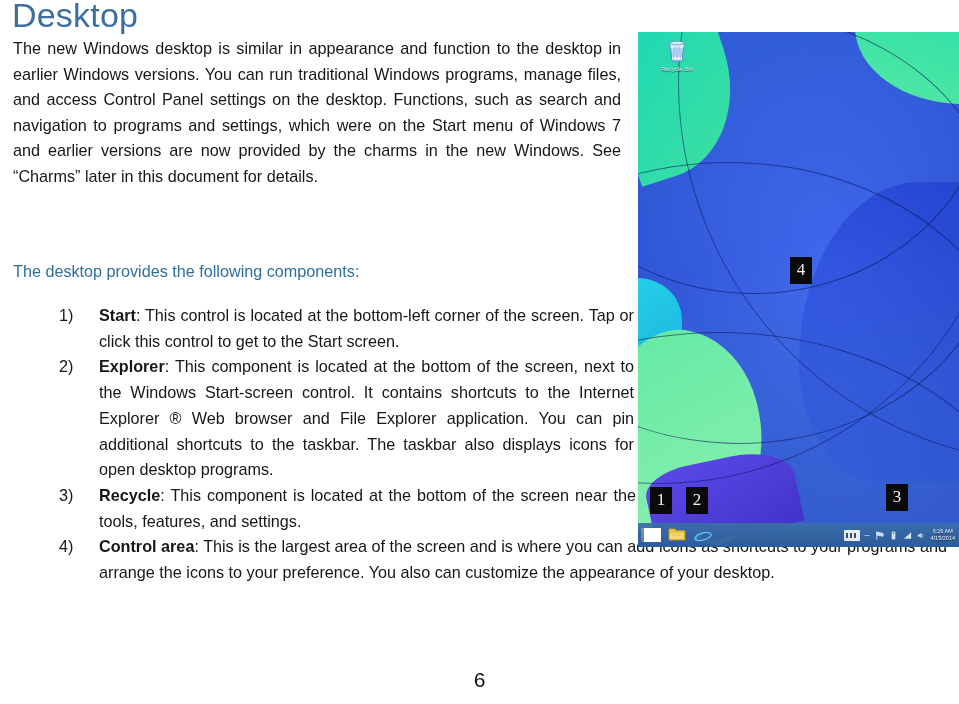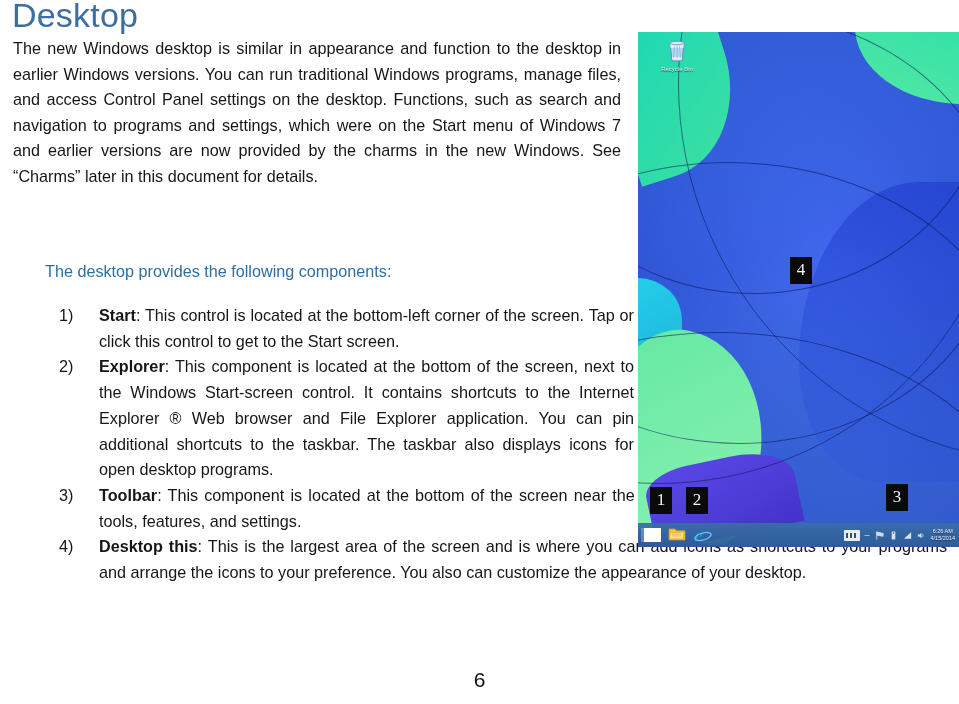--- a/index.html
+++ b/index.html
@@ -40,21 +40,20 @@
   }
   #para-intro {
     top: 36px;
     width: 608px;
   }
   #para-components {
     top: 259px;
     width: 608px;
     color: #2e6f9e;
     text-align: left;
-    margin-left: 32px;
   }
 
   
   #numbered-list {
     position: absolute;
     left: 13px;
     top: 303px;
     width: 934px;
     font-size: 16.2px;
     line-height: 25.7px;
@@ -279,26 +278,26 @@
     <span class="li-body li-narrow"><span class="li-term">Start</span><span>: This control is located at the bottom-left corner of the screen. Tap or click this control to get to the Start screen.</span></span>
   </div>
 
   <div class="li-row">
     <span class="li-marker">2)</span>
     <span class="li-body li-narrow"><span class="li-term">Explorer</span><span>: This component is located at the bottom of the screen, next to the Windows Start-screen control. It contains shortcuts to the Internet Explorer ® Web browser and File Explorer application. You can pin additional shortcuts to the taskbar. The taskbar also displays icons for open desktop programs.</span></span>
   </div>
 
   <div class="li-row">
     <span class="li-marker">3)</span>
-    <span class="li-body li-wide"><span class="li-term">Toolbar</span><span>: This component is located at the bottom of the screen near the right edge. It contains shortcuts to certain tools, features, and settings.</span></span>
+    <span class="li-body li-wide"><span class="li-term">Recycle</span><span>: This component is located at the bottom of the screen near the right edge. It contains shortcuts to certain tools, features, and settings.</span></span>
   </div>
 
   <div class="li-row">
     <span class="li-marker">4)</span>
-    <span class="li-body li-wide"><span class="li-term">Desktop this</span><span>: This is the largest area of the screen and is where you can add icons as shortcuts to your programs and arrange the icons to your preference. You also can customize the appearance of your desktop.</span></span>
+    <span class="li-body li-wide"><span class="li-term">Control area</span><span>: This is the largest area of the screen and is where you can add icons as shortcuts to your programs and arrange the icons to your preference. You also can customize the appearance of your desktop.</span></span>
   </div>
 
 </div>
 
 <div id="page-number">6</div>
 
 <div id="desktop-figure">
 
   <div id="wallpaper">
     <div class="panel" id="green-left-top"></div>

